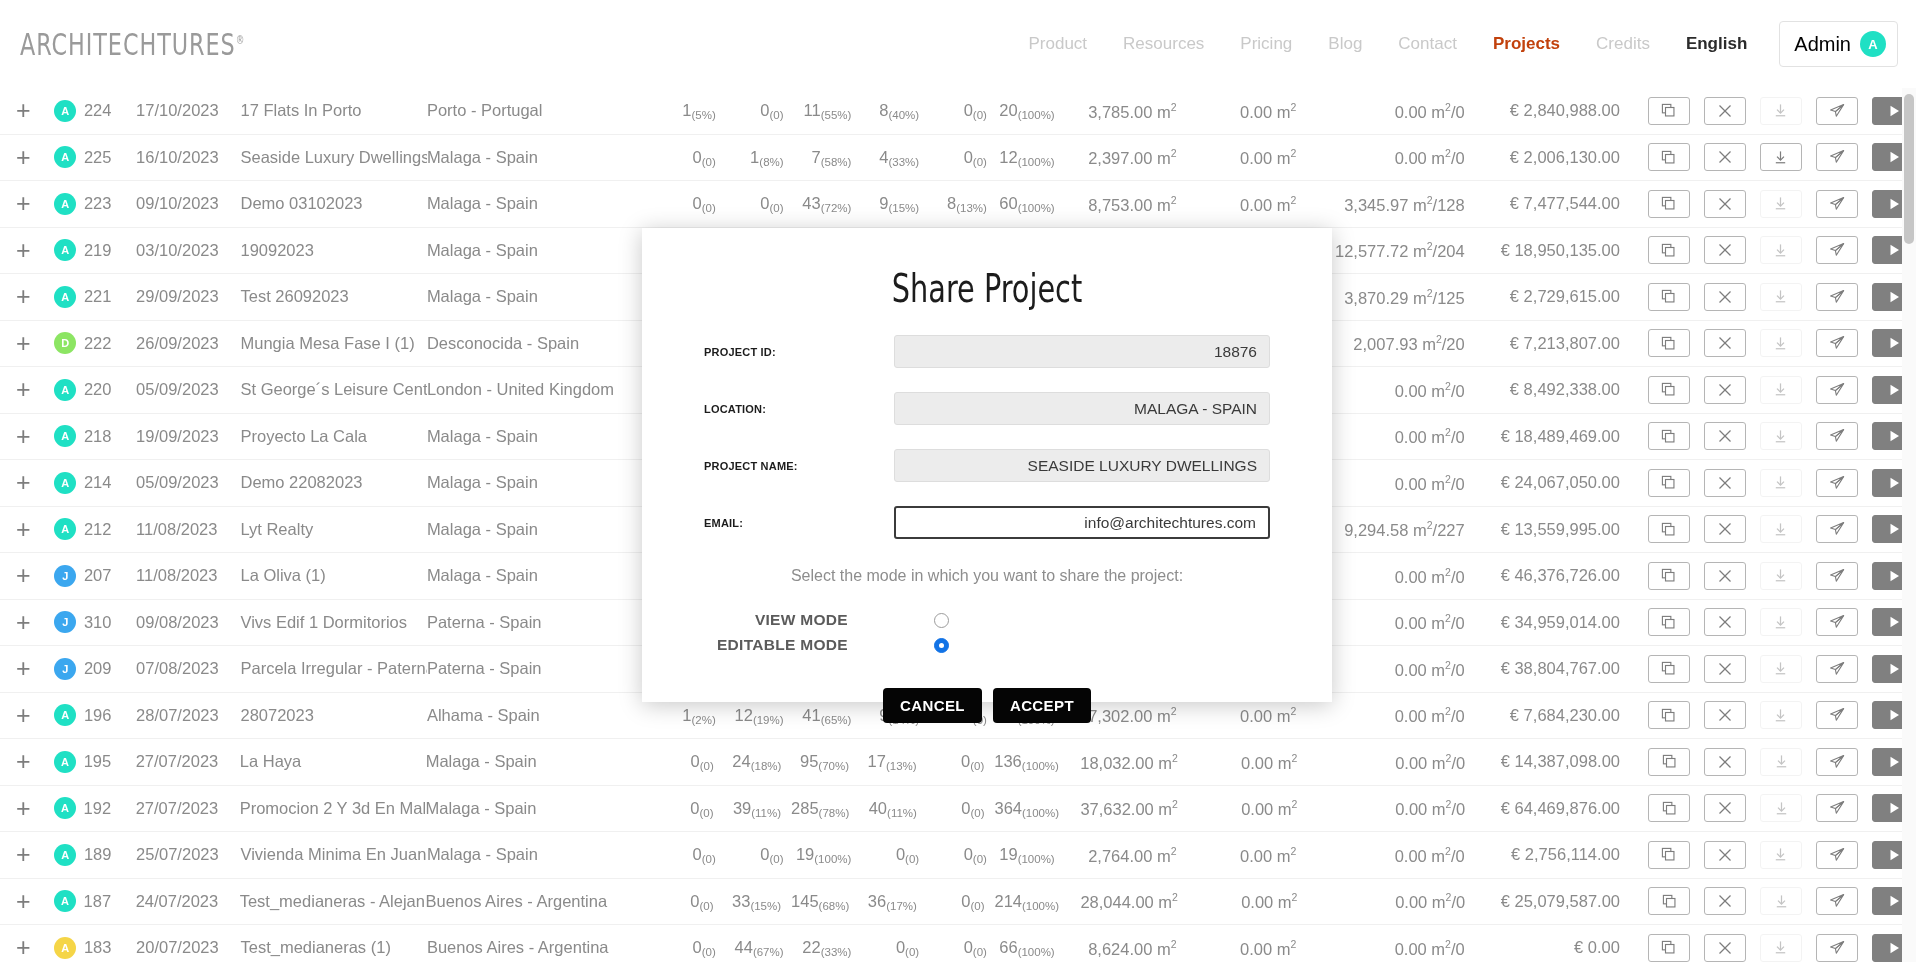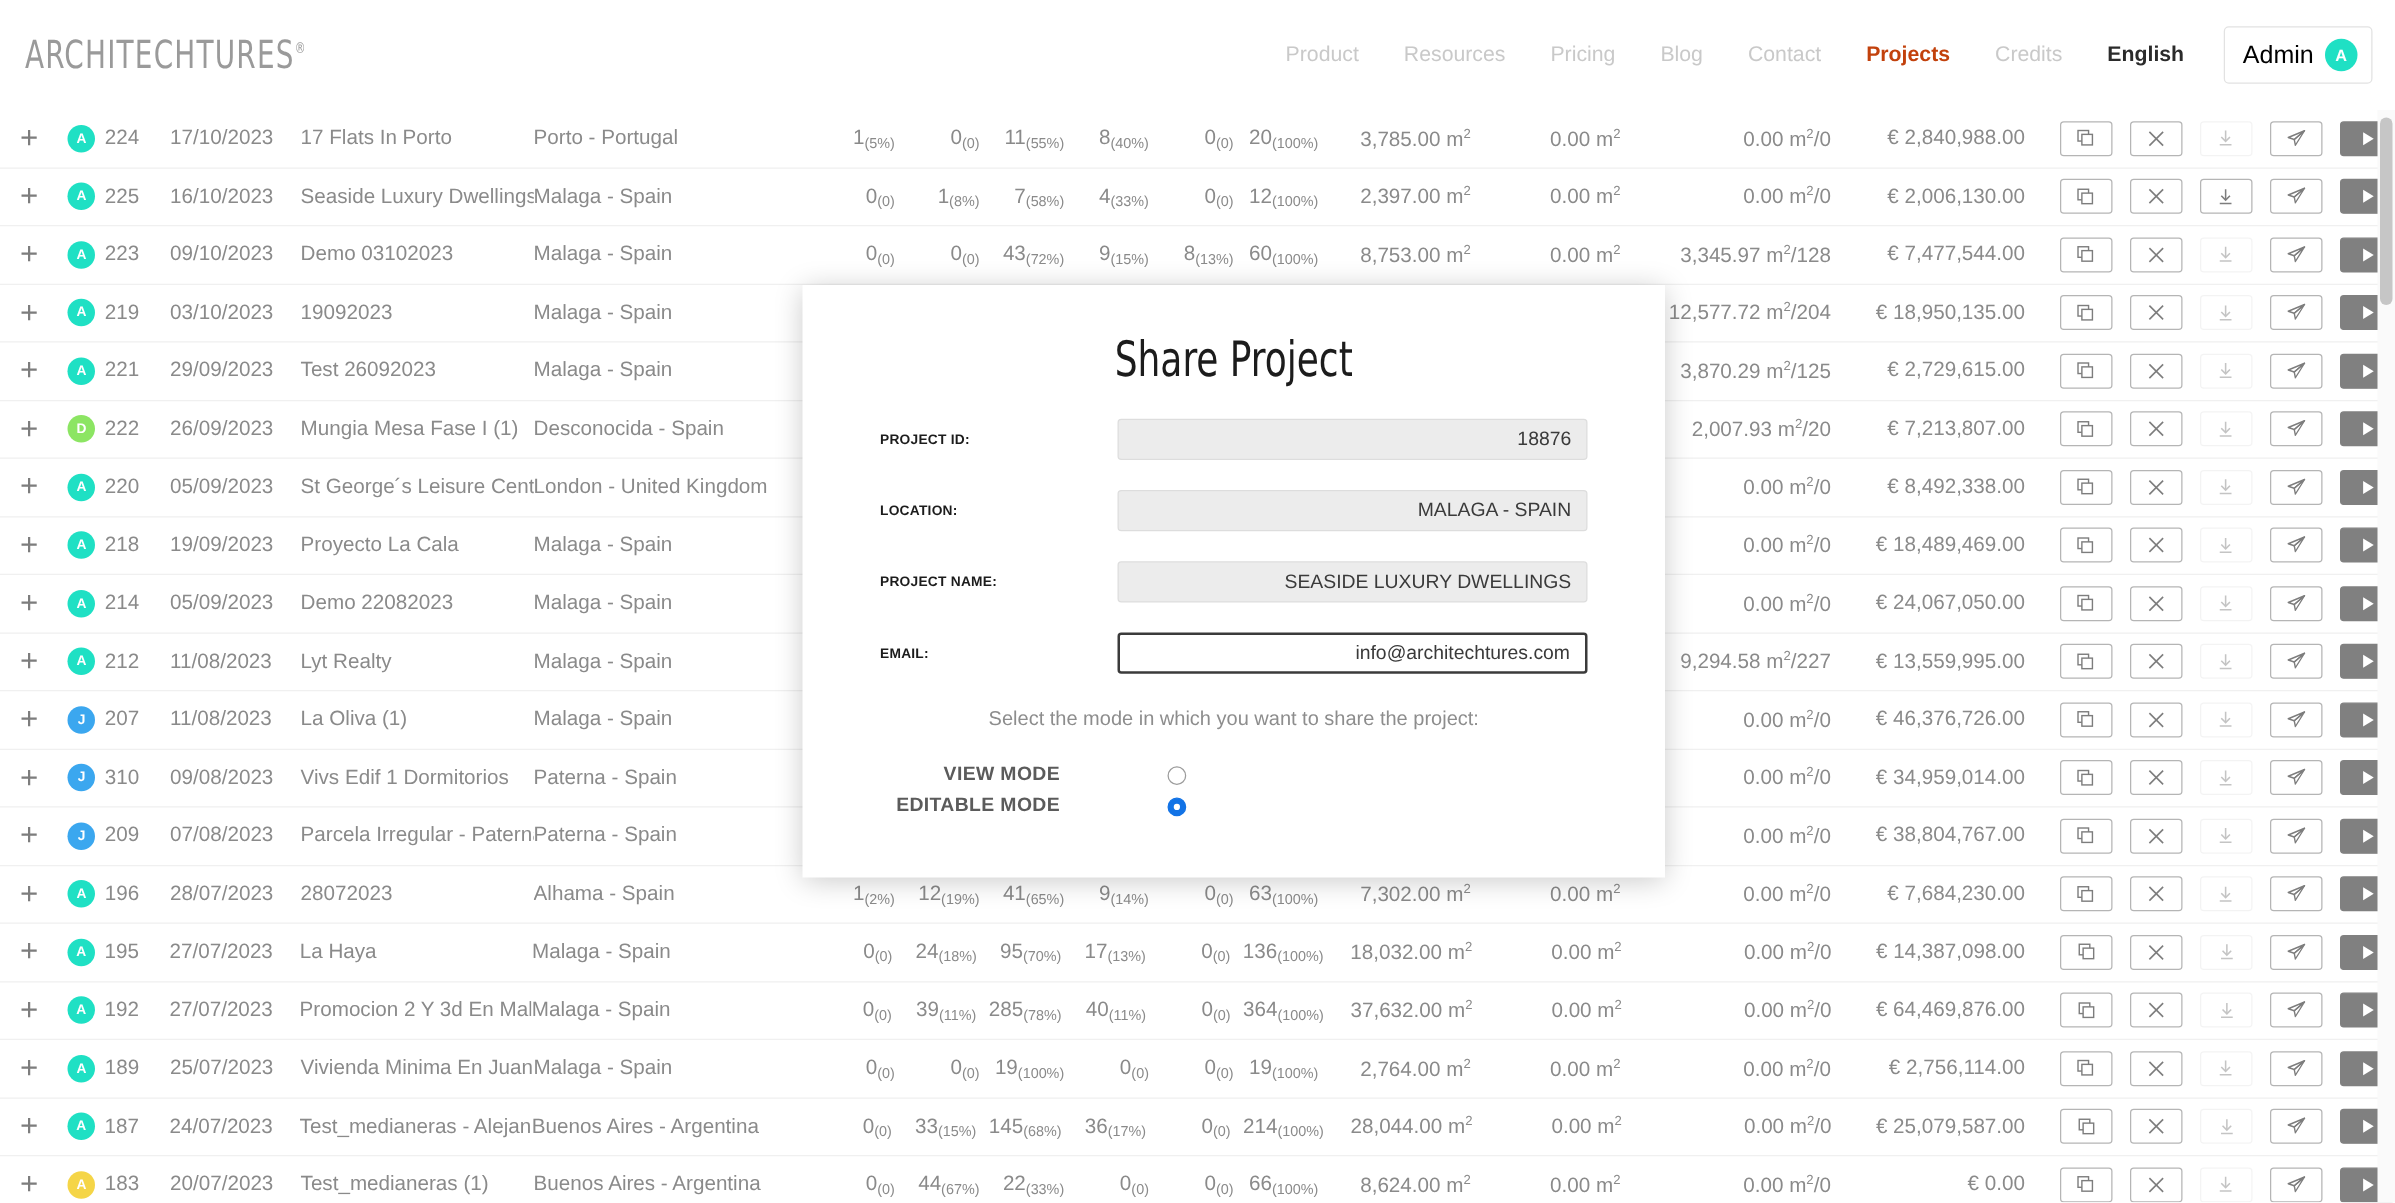--- a/index.html
+++ b/index.html
@@ -1275,13 +1275,17 @@
     <div class="mode-row">
       <div class="mode-label">VIEW MODE</div>
       <div class="radio"></div>
     </div>
     <div class="mode-row">
       <div class="mode-label">EDITABLE MODE</div>
       <div class="radio sel"></div>
     </div>
   </div>
 
+  <div class="btns">
+    <button class="btn">CANCEL</button>
+    <button class="btn">ACCEPT</button>
+  </div>
 </div>
 
 </body></html>

